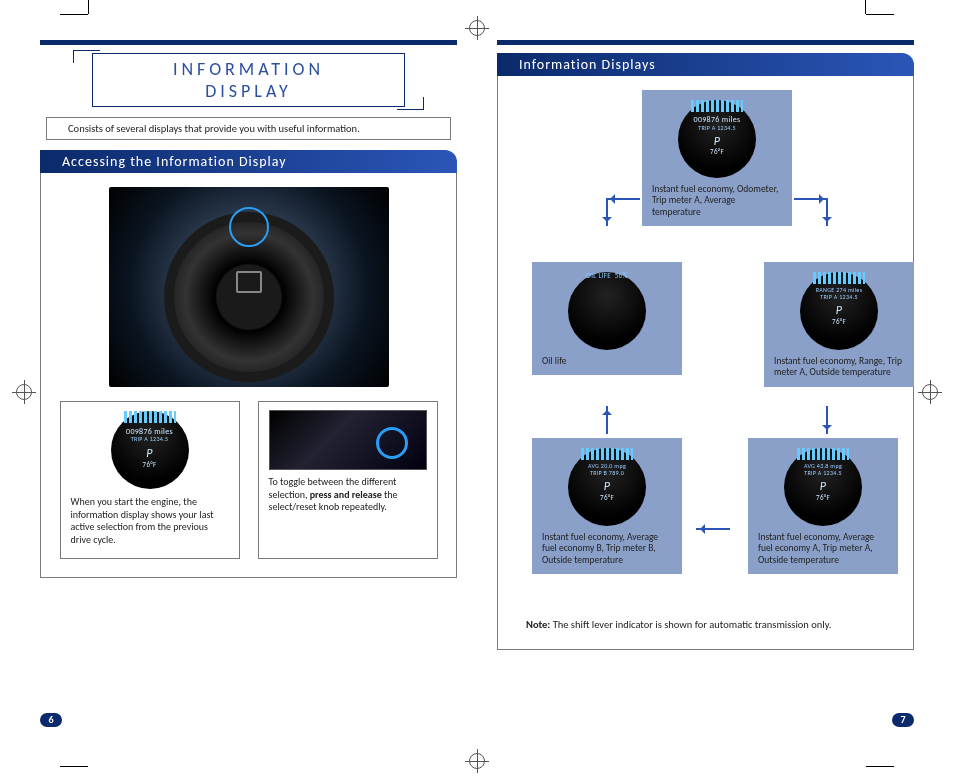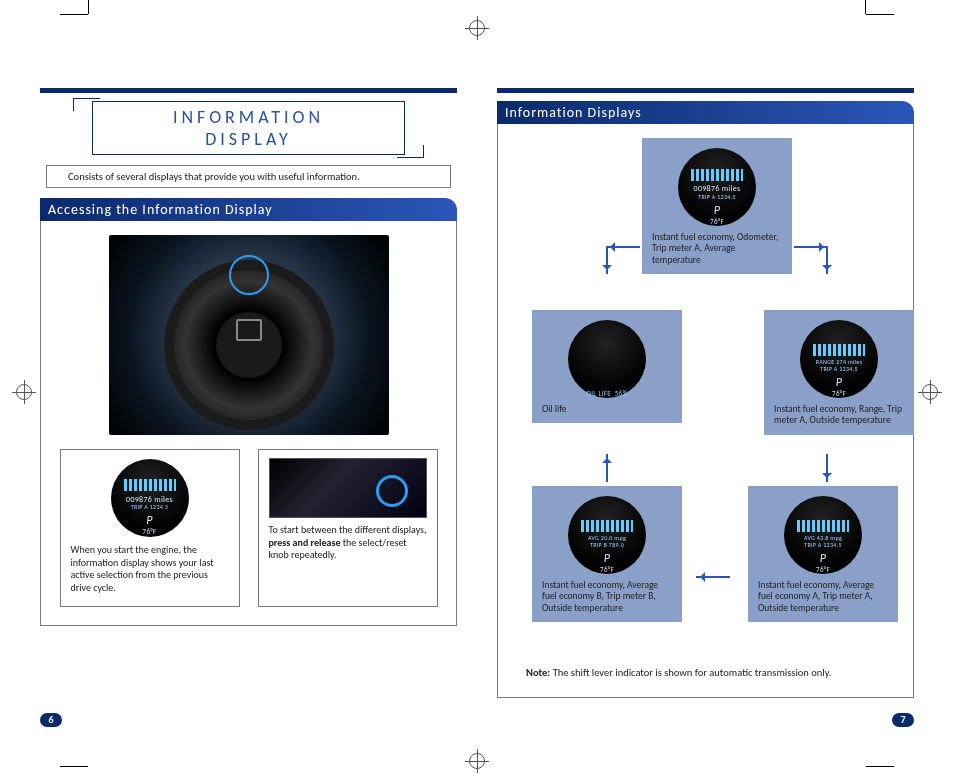--- a/index.html
+++ b/index.html
@@ -24,21 +24,21 @@
   }
   .reg-mark::before { width: 1px; height: 24px; left: 7px; top: -5px; }
   .reg-mark::after { height: 1px; width: 24px; top: 7px; left: -5px; }
 
   .spread {
     position: absolute;
     top: 40px; left: 40px; right: 40px; bottom: 60px;
     display: flex;
     gap: 40px;
   }
-  .page { flex: 1; position: relative; margin-top: 48px; }
+  .page { flex: 1; position: relative; }
   .top-rule { height: 5px; background: #0b2a6b; margin-bottom: 8px; }
 
   .title-banner {
     border: 1px solid #0b2a6b;
     padding: 4px 40px;
     margin: 6px auto 10px;
     width: 75%;
     text-align: center;
     color: #2b4fa0;
     letter-spacing: 4px;
@@ -59,21 +59,21 @@
     font-size: 10.5px;
     margin: 0 6px 10px 6px;
   }
 
   .section-head {
     background: linear-gradient(90deg, #0b2a6b 0%, #2b56b8 100%);
     color: #fff;
     font-size: 14px;
     letter-spacing: 1px;
     font-weight: 300;
-    padding: 3px 8px;
+    padding: 3px 22px;
     border-top-right-radius: 12px;
     margin-bottom: 0;
   }
   .section-body {
     border: 0.5px solid #7a7a7a;
     border-top: none;
     padding: 14px 14px 18px;
     position: relative;
   }
 
@@ -114,21 +114,21 @@
     line-height: 1.25;
   }
   .callout .thumb {
     width: 100%; height: 80px; margin-bottom: 6px;
     display: flex; justify-content: center; align-items: center;
   }
   .gauge-disc {
     width: 78px; height: 78px; border-radius: 50%;
     background: radial-gradient(circle at 50% 30%, #222 0%, #000 70%);
     position: relative; color: #ccc;
-    display: flex; flex-direction: column; align-items: center; justify-content: flex-end;
+    display: flex; flex-direction: column; align-items: center; justify-content: flex-start;
     font-size: 7px; letter-spacing: 0.3px;
   }
   .gauge-disc .bars {
     width: 52px; height: 12px;
     background: repeating-linear-gradient(90deg,#6cf 0 3px, transparent 3px 5px);
     margin-bottom: 3px;
   }
   .gauge-disc .odo { font-size: 8px; color: #cfe8ff; }
   .gauge-disc .trip { font-size: 6px; color: #9cf; }
   .gauge-disc .gear { font-size: 12px; color: #cfe8ff; font-style: italic; margin-top: 2px; }
@@ -226,21 +226,21 @@
               <div class="temp">76°F</div>
             </div>
           </div>
           <span>When you start the engine, the information display shows your last active selection from the previous drive cycle.</span>
         </div>
 
         <div class="callout">
           <div class="knob-photo"></div>
           <div style="height:6px"></div>
           <span>
-            <span>To start between the different displays, </span><b>press and release</b><span> the select/reset knob repeatedly.</span>
+            <span>To toggle between the different selection, </span><b>press and release</b><span> the select/reset knob repeatedly.</span>
           </span>
         </div>
       </div>
     </div>
 
     <div class="pagenum left">6</div>
   </div>
 
   <div class="page">
     <div class="top-rule"></div>

